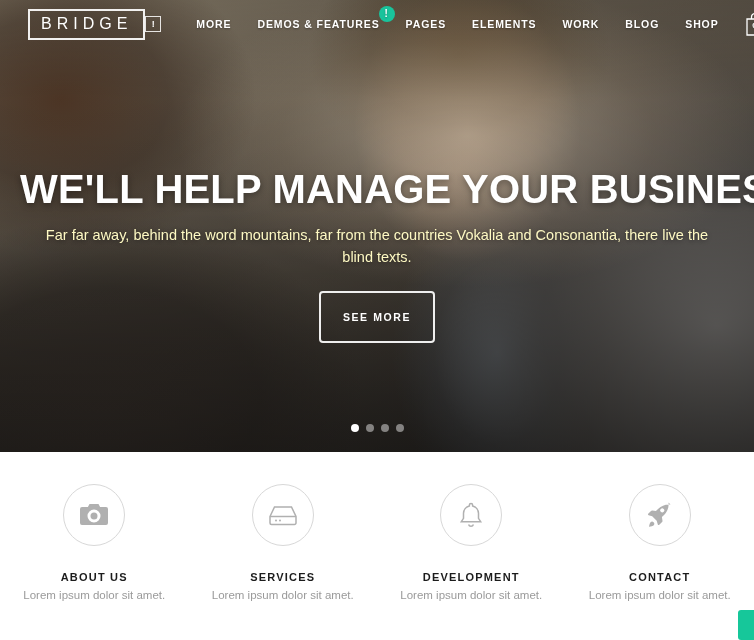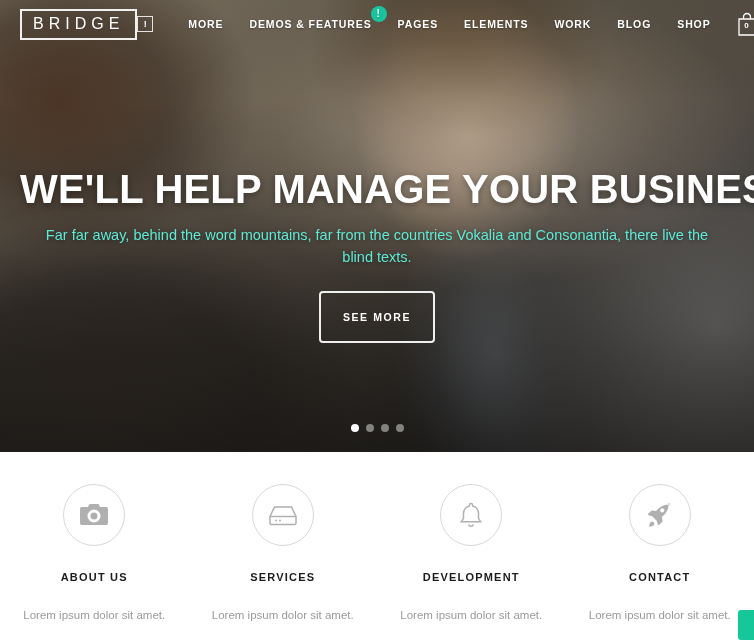--- a/index.html
+++ b/index.html
@@ -40,21 +40,21 @@
       linear-gradient(#5e5549,#2f2b26);
     filter:saturate(0.95);
   }
   .hero-overlay {
     position:absolute; inset:0;
     background:linear-gradient(to bottom, rgba(0,0,0,0.18) 0%, rgba(0,0,0,0.05) 22%, rgba(0,0,0,0.10) 45%, rgba(0,0,0,0.30) 78%, rgba(0,0,0,0.40) 100%);
   }
 
   
   .header {
-    position:absolute; top:0; left:0; right:0;
+    position:absolute; top:0; left:8px; right:0;
     height:48px;
     display:flex; align-items:center;
     padding:0 14px;
     z-index:30;
   }
   .logo {
     border:2px solid rgba(255,255,255,0.92);
     padding:5px 11px 6px;
     color:#fff;
     font-size:16px;
@@ -127,21 +127,21 @@
   .hero-title {
     color:#ffffff;
     font-size:40px;
     font-weight:700;
     letter-spacing:0.2px;
     line-height:1.05;
     text-shadow:0 2px 6px rgba(0,0,0,0.35);
     white-space:nowrap;
   }
   .hero-sub {
-    color:#5eead4;
+    color:#fef9c3;
     font-size:14.5px;
     font-weight:400;
     line-height:1.55;
     margin:14px auto 0;
     max-width:690px;
     text-shadow:0 1px 4px rgba(0,0,0,0.4);
   }
   .see-more {
     display:inline-block;
     margin-top:22px;
@@ -188,21 +188,21 @@
     color:#aaaaaa;
   }
   .feature-title {
     margin-top:25px;
     font-size:11px;
     font-weight:700;
     letter-spacing:1.2px;
     color:#1c1c1c;
   }
   .feature-text {
-    margin-top:26px;
+    margin-top:6px;
     font-size:11.5px;
     color:#9a9a9a;
     font-weight:400;
   }
   .corner-btn {
     position:absolute;
     right:-8px; bottom:0;
     width:24px; height:30px;
     background:#16c79a;
     border-radius:3px;

